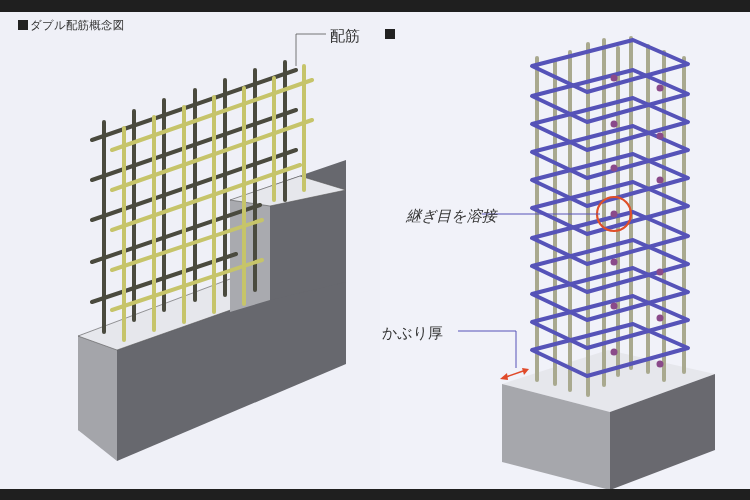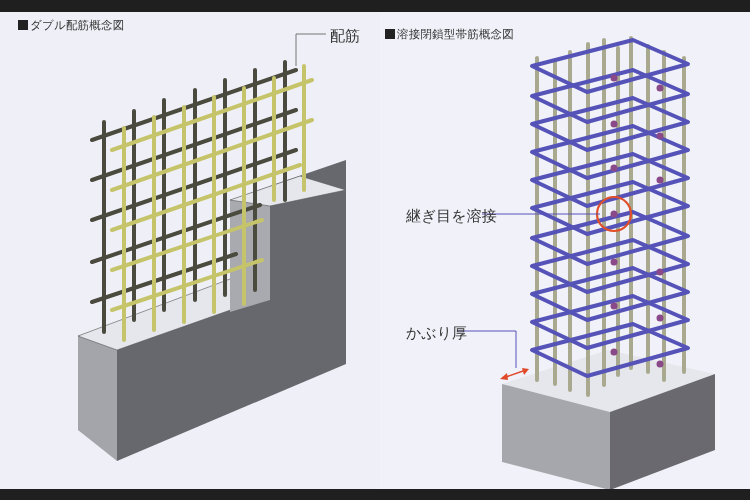--- a/index.html
+++ b/index.html
@@ -138,18 +138,18 @@
     <polygon points="529,369 522,368 524,375" stroke="none"></polygon>
   </g>
 </svg>
 
 <div class="title" style="left:18px;top:18px;">
   <span class="sq"></span><span>ダブル配筋概念図</span>
 </div>
 <div class="label" style="left:330px;top:27px;">配筋</div>
 
 <div class="title" style="left:385px;top:27px;">
-  <span class="sq"></span><span>溶接閉鎖型帯筋概念図</span>
+  <span class="sq"></span>
 </div>
-<div class="label" style="left:406px;top:207px;">継ぎ目を溶接</div>
-<div class="label" style="left:406px;top:324px;">かぶり厚</div>
+<div class="label" style="left:406px;top:207px;font-style:italic;">継ぎ目を溶接</div>
+<div class="label" style="left:382px;top:324px;">かぶり厚</div>
 
 <div class="bar-bottom"></div>
 
 </body></html>

